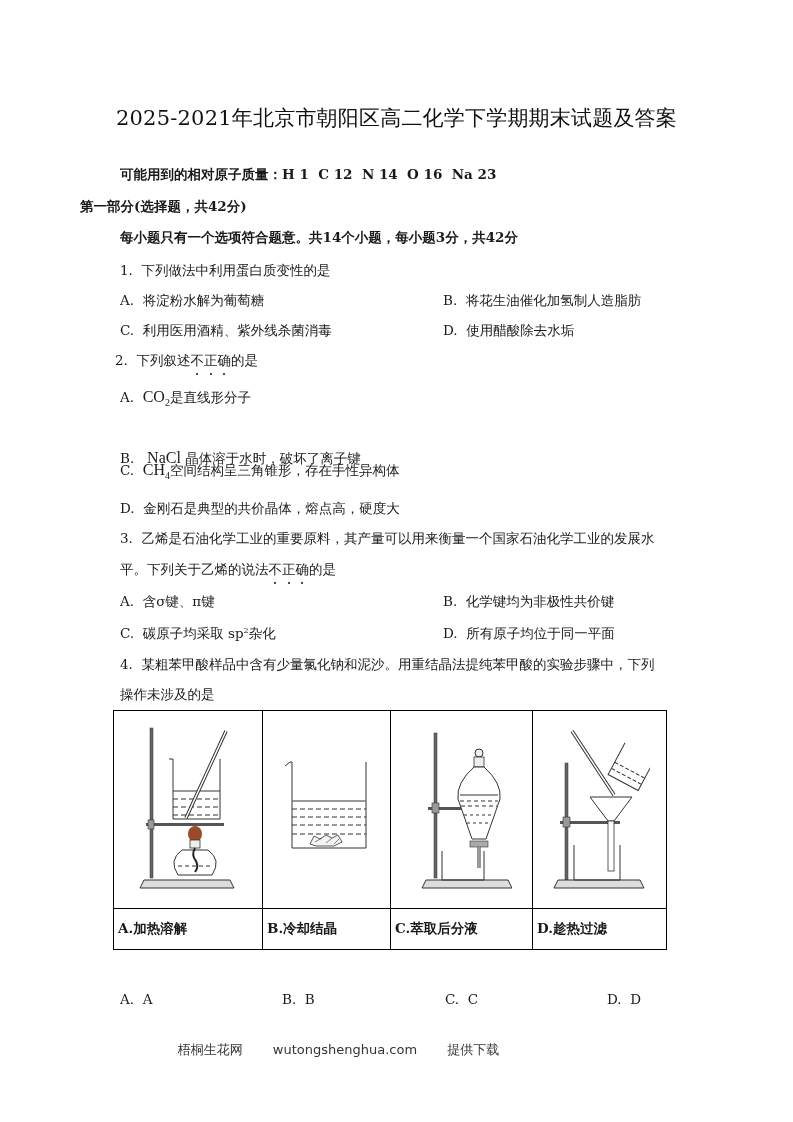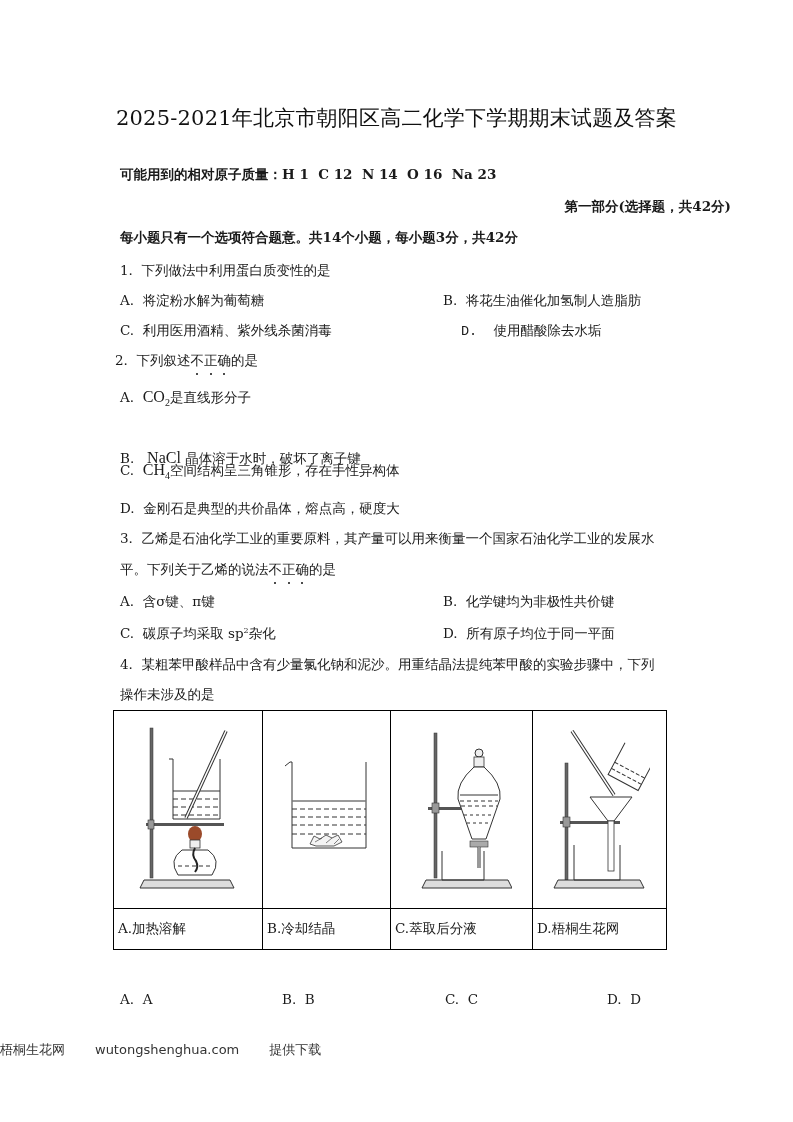--- a/index.html
+++ b/index.html
@@ -14,52 +14,52 @@
   .em { position: relative; display: inline-block; }
   .em::after { content: ""; position: absolute; left: 50%; bottom: -5px; width: 2px; height: 2px; background: #111; border-radius: 50%; transform: translateX(-50%); }
   .chem { font-family: "Liberation Serif", "DejaVu Serif", serif; font-size: 16px; }
   .chem sub { font-size: 10px; }
   sup { font-size: 8px; vertical-align: super; line-height: 0; }
 
   .exp-table {
     position: absolute; left: 113px; top: 710px; width: 554px; height: 239px;
     border: 1.5px solid #000; box-sizing: border-box; border-collapse: collapse;
   }
-  .exp-table td { border: 1.5px solid #000; padding: 0; vertical-align: middle; }
+  .exp-table td { border: 1.5px solid #000; padding: 0; vertical-align: middle; font-weight: bold; }
   .exp-table .pic-cell { height: 197px; text-align: center; }
   .exp-table .cap-cell { height: 40px; font-size: 13.5px; padding-left: 4px; }
-  .footer { top: 1041px; left: 0; width: 677px; font-size: 13px; color: #333; }
+  .footer { top: 1041px; left: 0; width: 677px; text-align: center; font-size: 13px; color: #333; }
   .footer .url { font-family: "DejaVu Sans", "Liberation Sans", sans-serif; margin: 0 30px; }
 </style>
 </head>
 <body>
 
 <div class="abs title">2025-2021年北京市朝阳区高二化学下学期期末试题及答案</div>
 
 <div class="abs bold" style="left:120px;top:166px;">
   <span>可能用到的相对原子质量：</span><span style="white-space:pre;">H 1  C 12  N 14  O 16  Na 23</span>
 </div>
 
-<div class="abs bold" style="left:0;width:731px;text-align:right;top:198px;padding-left:80px;box-sizing:border-box;">第一部分(选择题，共42分)</div>
+<div class="abs bold" style="left:0;width:731px;text-align:left;top:198px;padding-left:80px;box-sizing:border-box;">第一部分(选择题，共42分)</div>
 
 <div class="abs bold" style="left:120px;top:229px;">每小题只有一个选项符合题意。共14个小题，每小题3分，共42分</div>
 
 <div class="abs line" style="left:120px;top:262px;">
   <span>1.</span>&nbsp;&nbsp;<span>下列做法中利用蛋白质变性的是</span>
 </div>
 <div class="abs line" style="left:120px;top:292px;">
   <span>A.</span>&nbsp;&nbsp;<span>将淀粉水解为葡萄糖</span>
 </div>
 <div class="abs line" style="left:443px;top:292px;">
   <span>B.</span>&nbsp;&nbsp;<span>将花生油催化加氢制人造脂肪</span>
 </div>
 <div class="abs line" style="left:120px;top:322px;">
   <span>C.</span>&nbsp;&nbsp;<span>利用医用酒精、紫外线杀菌消毒</span>
 </div>
-<div class="abs line" style="left:461px;top:322px;font-family:Liberation Mono, monospace;">
+<div class="abs line" style="left:443px;top:322px;">
   <span>D.</span>&nbsp;&nbsp;<span>使用醋酸除去水垢</span>
 </div>
 
 <div class="abs line" style="left:115px;top:352px;">
   <span>2.</span>&nbsp;&nbsp;<span>下列叙述</span><span class="em">不</span><span class="em">正</span><span class="em">确</span><span>的是</span>
 </div>
 <div class="abs line" style="left:120px;top:388px;">
   <span>A.</span>&nbsp;&nbsp;<span class="chem"><span>CO</span><sub>2</sub></span><span>是直线形分子</span>
 </div>
 <div class="abs line" style="left:120px;top:449px;">
@@ -168,21 +168,21 @@
           <line x1="64" y1="48" x2="98" y2="48" stroke="#333" stroke-dasharray="4,2"></line>
           <line x1="64" y1="55" x2="98" y2="55" stroke="#333" stroke-dasharray="4,2"></line>
         </g>
       </svg>
     </td>
   </tr>
   <tr>
     <td class="cap-cell">A.加热溶解</td>
     <td class="cap-cell">B.冷却结晶</td>
     <td class="cap-cell">C.萃取后分液</td>
-    <td class="cap-cell">D.梧桐生花网</td>
+    <td class="cap-cell">D.趁热过滤</td>
   </tr>
 </tbody>
   </table>
 
 <div class="abs line" style="left:120px;top:991px;">
   <span>A.</span>&nbsp;&nbsp;<span>A</span>
 </div>
 <div class="abs line" style="left:282px;top:991px;">
   <span>B.</span>&nbsp;&nbsp;<span>B</span>
 </div>

